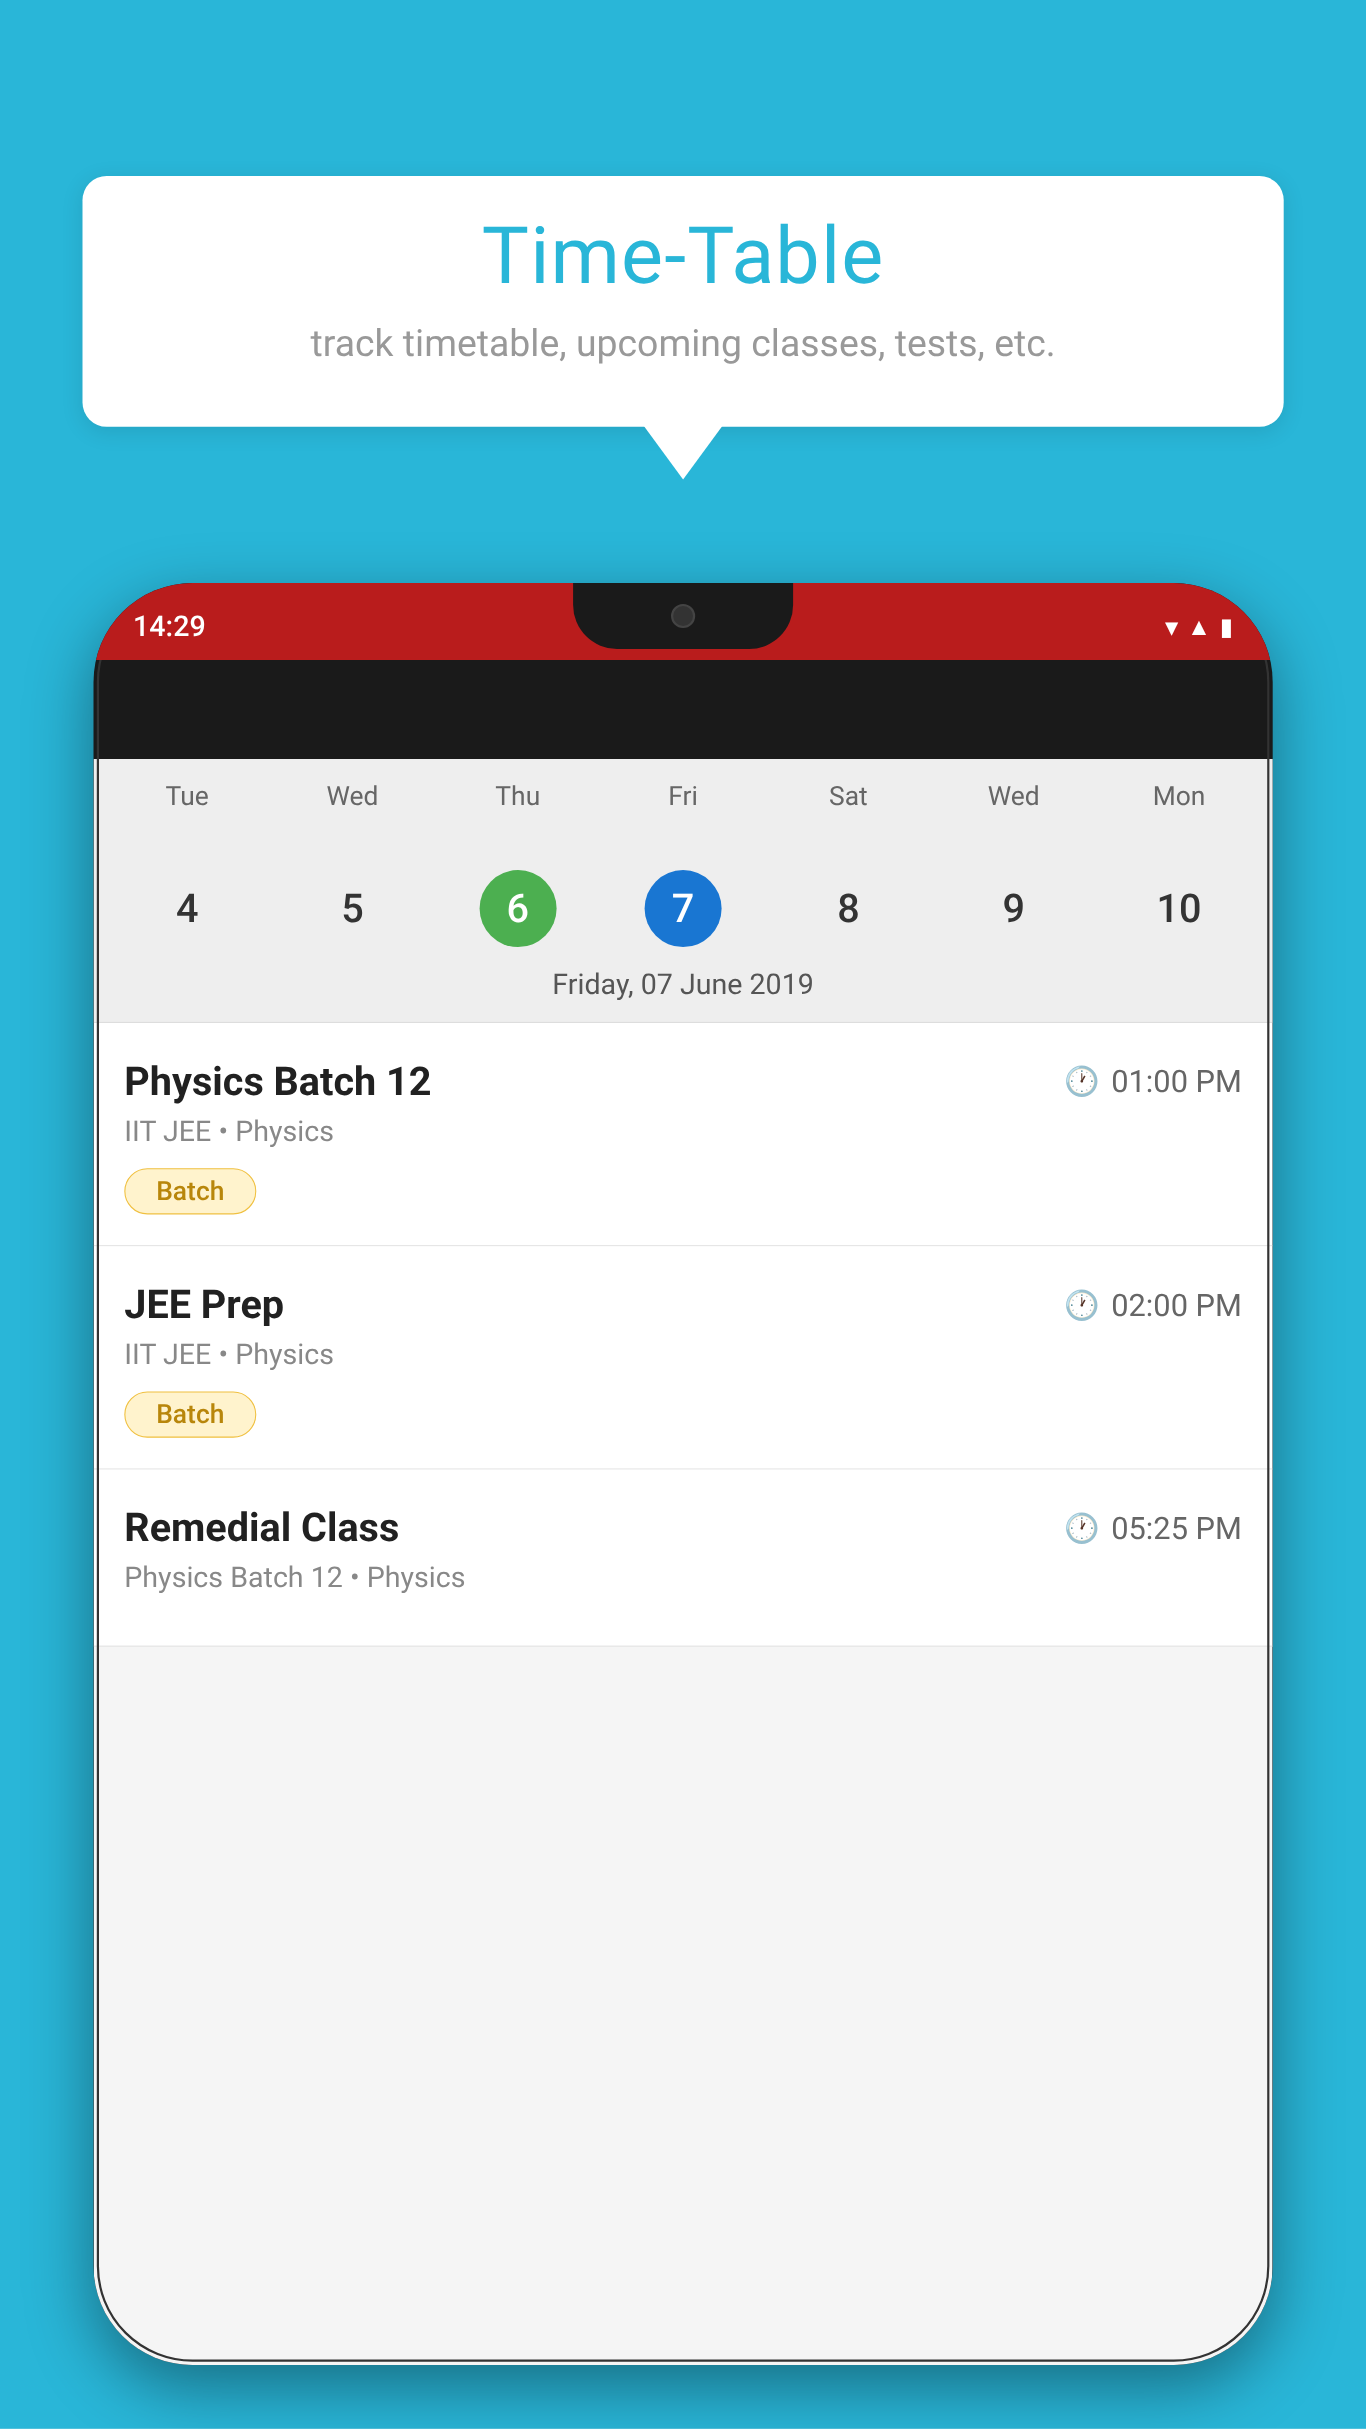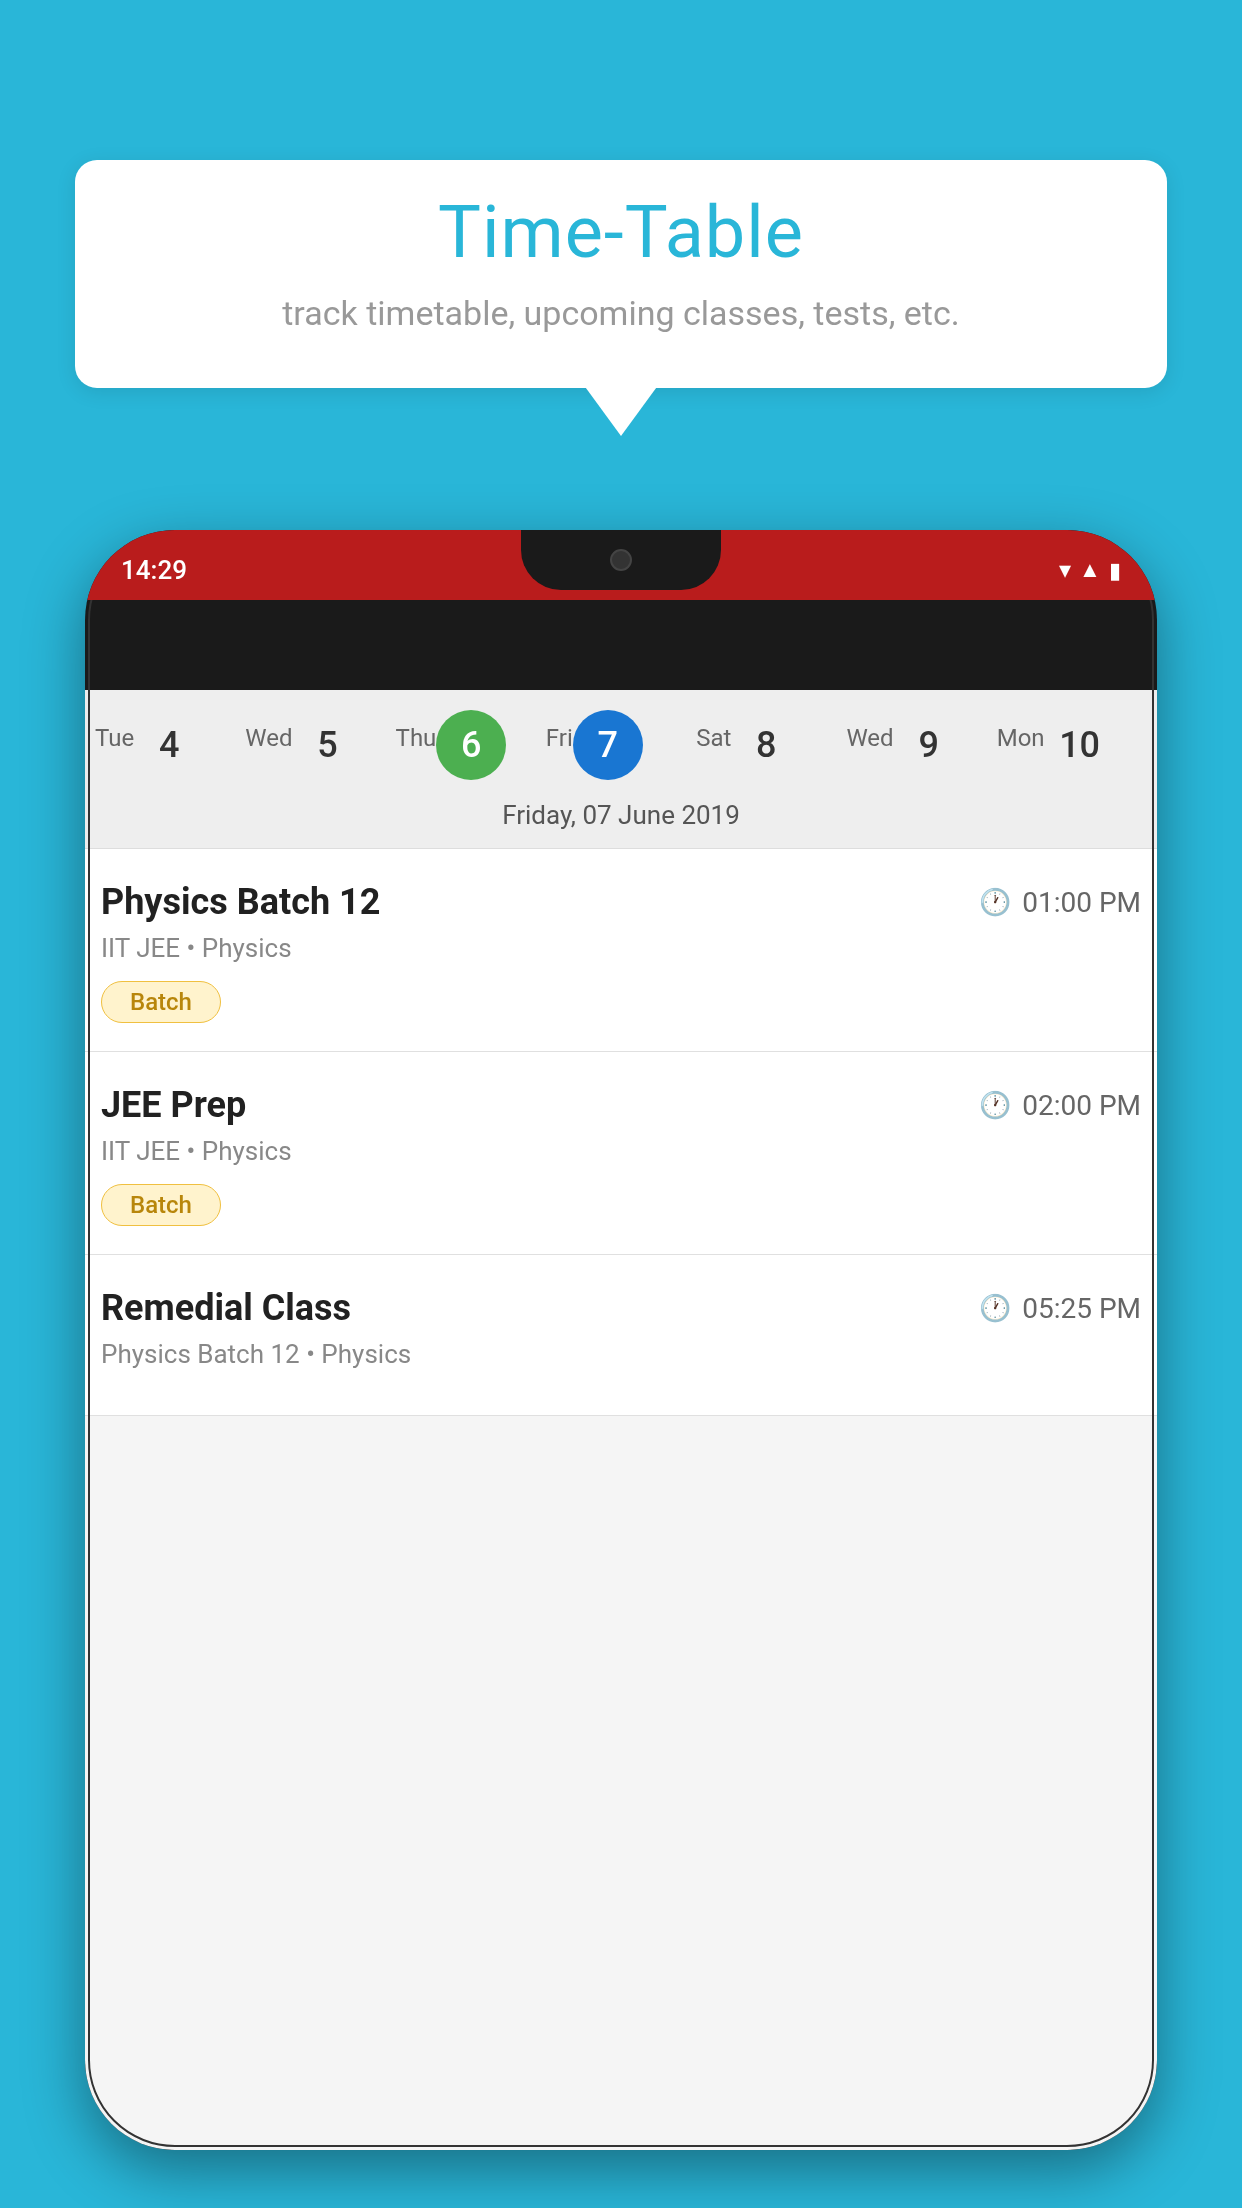--- a/index.html
+++ b/index.html
@@ -215,22 +215,24 @@
 
     .days-row {
       display: flex;
       justify-content: space-around;
       padding: 20px 10px 8px;
       background: #eeeeee;
     }
 
     .day-col {
       display: flex;
+      flex-direction: column;
       align-items: center;
       flex: 1;
+      gap: 39px;
     }
 
     .day-name {
       font-size: 24px;
       color: #666;
       margin-bottom: 14px;
       font-weight: 400;
     }
 
     .day-num {
@@ -264,21 +266,21 @@
     }
 
     .divider {
       height: 1px;
       background: #ddd;
     }
 
     
     .class-item {
       background: white;
-      padding: 32px 16px 28px;
+      padding: 32px 28px 28px;
       border-bottom: 1px solid #e0e0e0;
     }
 
     .class-item-header {
       display: flex;
       justify-content: space-between;
       align-items: center;
       margin-bottom: 10px;
     }
 

